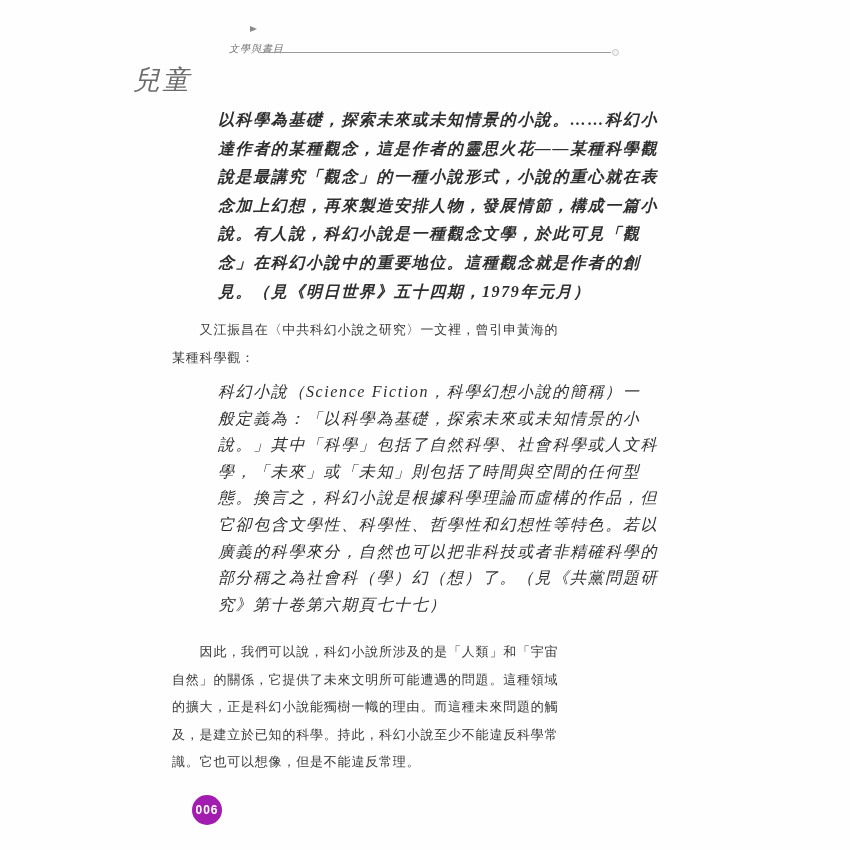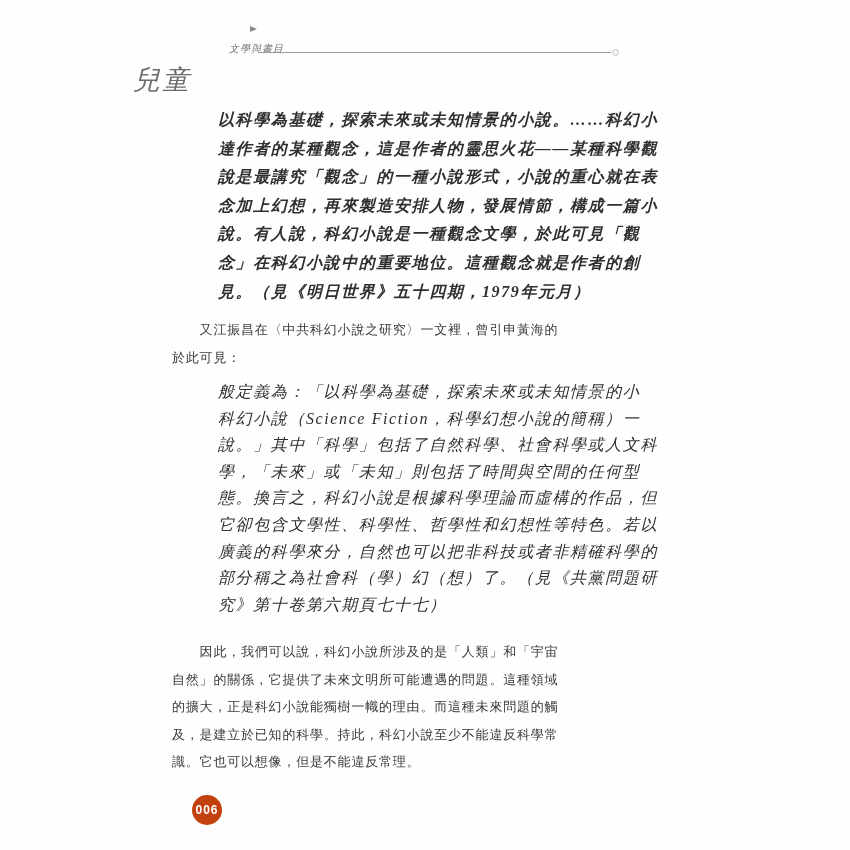--- a/index.html
+++ b/index.html
@@ -40,21 +40,21 @@
   .para{
     position:absolute;left:172px;width:516px;color:#3a3a3a;
     font-size:13px;letter-spacing:0.8px;
   }
   .para .line{white-space:nowrap;height:27.6px;line-height:27.6px;}
   .p1{top:316px;}
   .p2{top:638px;}
   
   .page-badge{
     position:absolute;left:192px;top:795px;width:30px;height:30px;border-radius:50%;
-    background:#c2410c;display:flex;align-items:center;justify-content:center;
+    background:#a21caf;display:flex;align-items:center;justify-content:center;
   }
   .page-badge span{
     font-family:"Liberation Sans","DejaVu Sans",sans-serif;
     font-size:12px;font-weight:bold;color:#ffffff;letter-spacing:1px;
   }
 </style>
 </head>
 <body>
 
 <div class="page">
@@ -72,26 +72,26 @@
     <div class="line">達作者的某種觀念，這是作者的靈思火花——某種科學觀</div>
     <div class="line">說是最講究「觀念」的一種小說形式，小說的重心就在表</div>
     <div class="line">念加上幻想，再來製造安排人物，發展情節，構成一篇小</div>
     <div class="line">說。有人說，科幻小說是一種觀念文學，於此可見「觀</div>
     <div class="line">念」在科幻小說中的重要地位。這種觀念就是作者的創</div>
     <div class="line">見。（見《明日世界》五十四期，1979年元月）</div>
   </section>
 
   <section class="para p1">
     <div class="line">　　又江振昌在〈中共科幻小說之研究〉一文裡，曾引申黃海的</div>
-    <div class="line">於此可見：</div>
+    <div class="line">某種科學觀：</div>
   </section>
 
   <section class="quote q2">
+    <div class="line">科幻小說（Science Fiction，科學幻想小說的簡稱）一</div>
     <div class="line">般定義為：「以科學為基礎，探索未來或未知情景的小</div>
-    <div class="line">科幻小說（Science Fiction，科學幻想小說的簡稱）一</div>
     <div class="line">說。」其中「科學」包括了自然科學、社會科學或人文科</div>
     <div class="line">學，「未來」或「未知」則包括了時間與空間的任何型</div>
     <div class="line">態。換言之，科幻小說是根據科學理論而虛構的作品，但</div>
     <div class="line">它卻包含文學性、科學性、哲學性和幻想性等特色。若以</div>
     <div class="line">廣義的科學來分，自然也可以把非科技或者非精確科學的</div>
     <div class="line">部分稱之為社會科（學）幻（想）了。（見《共黨問題研</div>
     <div class="line">究》第十卷第六期頁七十七）</div>
   </section>
 
   <section class="para p2">

